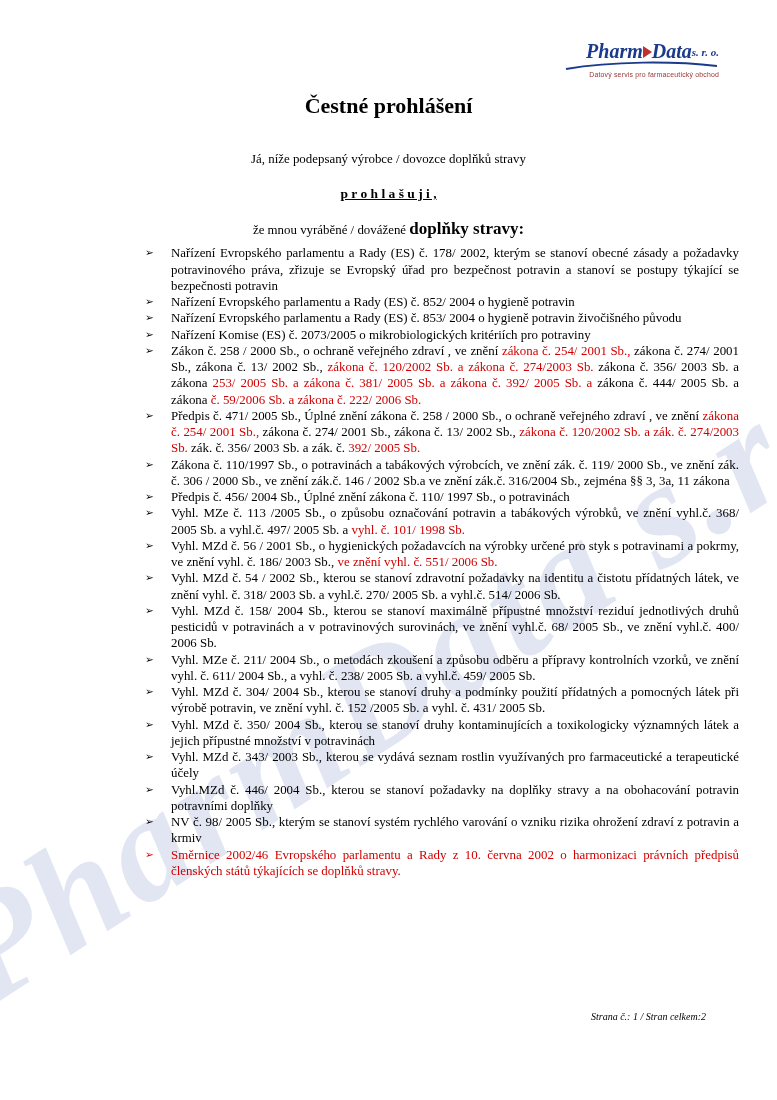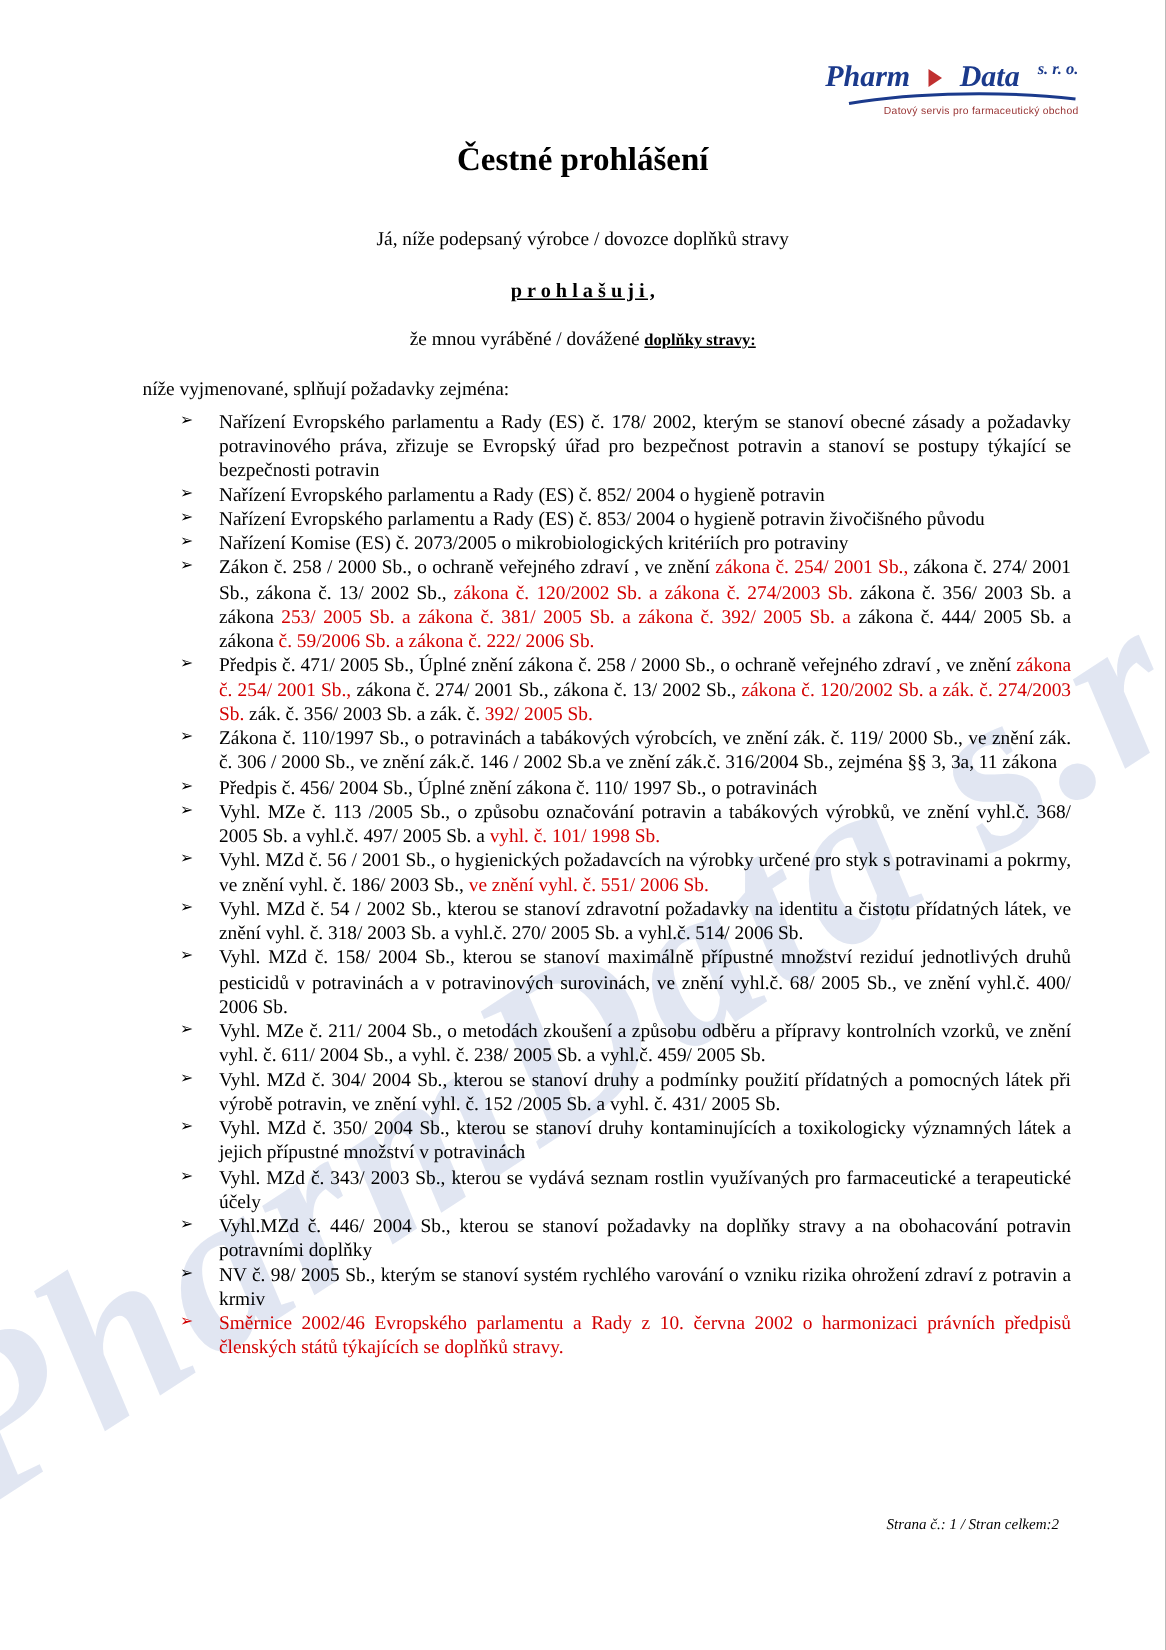--- a/index.html
+++ b/index.html
@@ -3,39 +3,39 @@
 <meta charset="utf-8">
 <style>
   *{margin:0;padding:0;box-sizing:border-box;}
   html,body{background:#888;}
   body{width:777px;height:1100px;margin:0 auto;}
   .page{position:relative;width:777px;height:1100px;overflow:hidden;background:#ffffff;
         font-family:"Liberation Serif","DejaVu Serif",serif;color:#000;}
   .watermark{position:absolute;left:-40px;top:880px;font-size:150px;font-style:italic;font-weight:bold;
              white-space:nowrap;color:rgba(183,195,223,0.42);transform:rotate(-33deg);
              transform-origin:0 50%;z-index:0;pointer-events:none;letter-spacing:4px;}
-  .content{position:relative;z-index:1;padding:0 65px;}
+  .content{position:relative;z-index:1;padding:0 90px;}
   
   .logo{position:absolute;top:40px;right:58px;width:180px;z-index:2;text-align:right;}
-  .logo-row{display:flex;align-items:flex-start;justify-content:flex-end;gap:12px;
+  .logo-row{display:flex;align-items:center;justify-content:flex-end;gap:0;
             font-style:italic;font-weight:bold;color:#1b3a8c;}
   .logo-pharm{font-size:20px;}
   .logo-data{font-size:20px;}
   .logo-suffix{font-size:11px;}
   .logo-triangle{display:inline-block;width:0;height:0;border-top:6px solid transparent;
                  border-bottom:6px solid transparent;border-left:9px solid #c03030;align-self:center;}
   .logo-swoosh{display:block;margin:-3px 0 1px auto;}
   .logo-tagline{font-size:6.9px;color:#993333;font-family:"Liberation Sans",sans-serif;letter-spacing:0.2px;}
   
   .title{text-align:center;font-size:22px;font-weight:bold;margin-top:92px;line-height:1.3;}
   .center{text-align:center;font-size:12.9px;line-height:1.26;}
   .intro1{margin-top:30px;}
   .prohlasuji{margin-top:18px;font-weight:bold;font-size:13.5px;text-decoration:underline;}
   .intro3{margin-top:16px;}
-  .intro3 .big{font-size:11px;font-weight:bold;text-decoration:underline;}
+  .intro3 .big{font-size:17px;font-weight:bold;}
   .lead{margin-top:16px;margin-left:30px;font-size:12.9px;line-height:1.26;}
   
   .list{margin:6px 0 0 53px;width:596px;}
   .list-item{position:relative;padding-left:28px;text-align:justify;font-size:12.9px;line-height:1.26;}
   .bullet{position:absolute;left:2px;top:1px;font-size:10.5px;font-family:"DejaVu Sans",sans-serif;color:#000;}
   .bullet.red{color:#d20000;}
   .seg-b{font-weight:normal;}
   .seg-r{color:#d20000;}
   
   .footer{position:absolute;right:71px;bottom:78px;font-size:10px;font-style:italic;z-index:1;}
@@ -62,21 +62,20 @@
 
   <div class="content">
     <h1 class="title">Čestné prohlášení</h1>
 
     <p class="center intro1"><span>Já, níže podepsaný výrobce / dovozce </span><span class="seg-b">doplňků stravy</span></p>
 
     <p class="center prohlasuji">p r o h l a š u j i ,</p>
 
     <p class="center intro3"><span>že mnou vyráběné / dovážené </span><span class="big">doplňky stravy:</span></p>
 
-    <p class="lead">níže vyjmenované, splňují požadavky zejména:</p>
 
     <div class="list">
         <div class="list-item"><span class="bullet">➢</span><span><span class="seg-b">Nařízení Evropského parlamentu a Rady (ES) č. 178/ 2002,</span><span> kterým se stanoví obecné zásady a požadavky potravinového práva, zřizuje se Evropský úřad pro bezpečnost potravin a stanoví se postupy týkající se bezpečnosti potravin</span></span></div>
         <div class="list-item"><span class="bullet">➢</span><span><span class="seg-b">Nařízení Evropského parlamentu a Rady (ES) č. 852/ 2004</span><span> o hygieně potravin</span></span></div>
         <div class="list-item"><span class="bullet">➢</span><span><span class="seg-b">Nařízení Evropského parlamentu a Rady (ES) č. 853/ 2004</span><span> o hygieně potravin živočišného původu</span></span></div>
         <div class="list-item"><span class="bullet">➢</span><span><span class="seg-b">Nařízení Komise (ES) č. 2073/2005</span><span> o mikrobiologických kritériích pro potraviny</span></span></div>
         <div class="list-item"><span class="bullet">➢</span><span><span class="seg-b">Zákon č. 258 / 2000 Sb.,</span><span> o ochraně veřejného zdraví , ve znění </span><span class="seg-b seg-r">zákona č. 254/ 2001 Sb., </span><span class="seg-b">zákona č. 274/ 2001 Sb., zákona č. 13/ 2002 Sb., </span><span class="seg-b seg-r">zákona č. 120/2002 Sb. a zákona č. 274/2003 Sb. </span><span class="seg-b"> zákona č. 356/ 2003 Sb. a zákona </span><span class="seg-b seg-r">253/ 2005 Sb. a zákona č. 381/ 2005 Sb. a zákona č. 392/ 2005 Sb. a </span><span class="seg-b">zákona č. 444/ 2005 Sb. a zákona </span><span class="seg-b seg-r">č. 59/2006 Sb. a zákona č. 222/ 2006 Sb.</span></span></div>
         <div class="list-item"><span class="bullet">➢</span><span><span class="seg-b">Předpis č. 471/ 2005 Sb., Úplné znění zákona č. 258 / 2000 Sb.,</span><span> o ochraně veřejného zdraví , ve znění </span><span class="seg-b seg-r">zákona č. 254/ 2001 Sb., </span><span class="seg-b">zákona č. 274/ 2001 Sb., zákona č. 13/ 2002 Sb., </span><span class="seg-b seg-r">zákona č. 120/2002 Sb. a zák. č. 274/2003 Sb. </span><span class="seg-b"> zák. č. 356/ 2003 Sb. a zák. č. </span><span class="seg-b seg-r">392/ 2005 Sb.</span></span></div>
         <div class="list-item"><span class="bullet">➢</span><span><span class="seg-b">Zákona č. 110/1997 Sb.,</span><span> o potravinách a tabákových výrobcích, ve znění </span><span class="seg-b">zák. č. 119/ 2000 Sb.,</span><span> ve znění </span><span class="seg-b">zák. č. 306 / 2000 Sb.,</span><span> ve znění </span><span class="seg-b">zák.č. 146 / 2002 Sb.a ve znění zák.č. 316/2004 Sb.,</span><span> zejména </span><span class="seg-b">§§ 3, 3a, 11 zákona</span></span></div>
         <div class="list-item"><span class="bullet">➢</span><span><span class="seg-b">Předpis č. 456/ 2004 Sb., Úplné znění zákona č. 110/ 1997 Sb., o potravinách</span></span></div>

